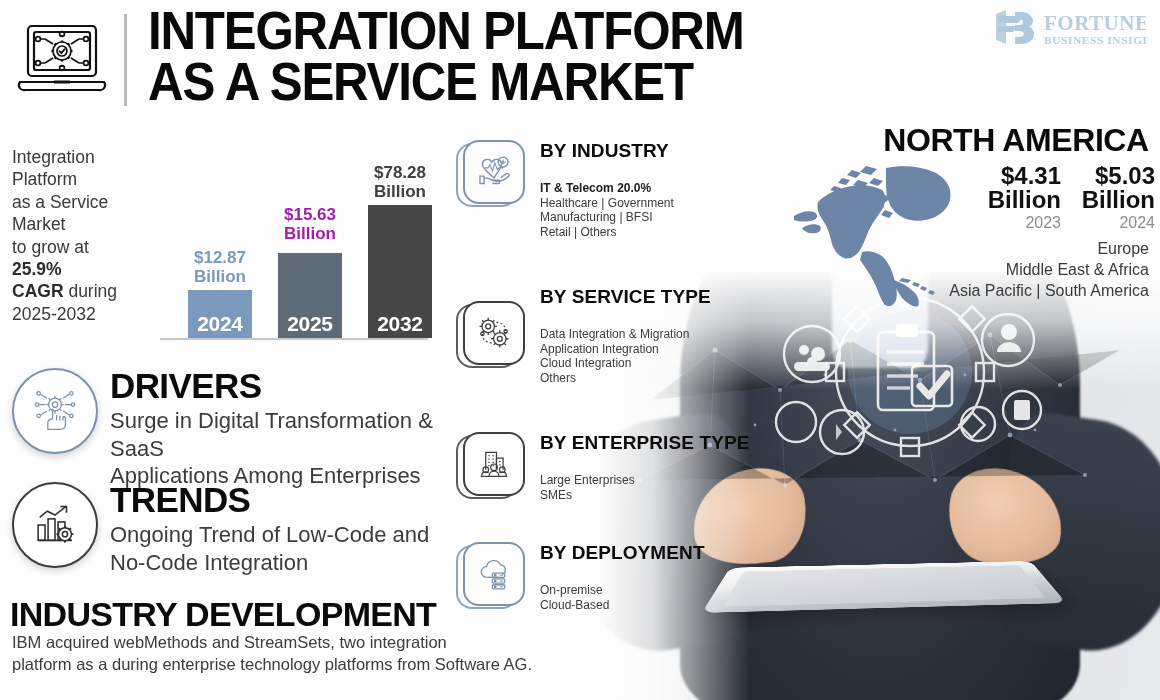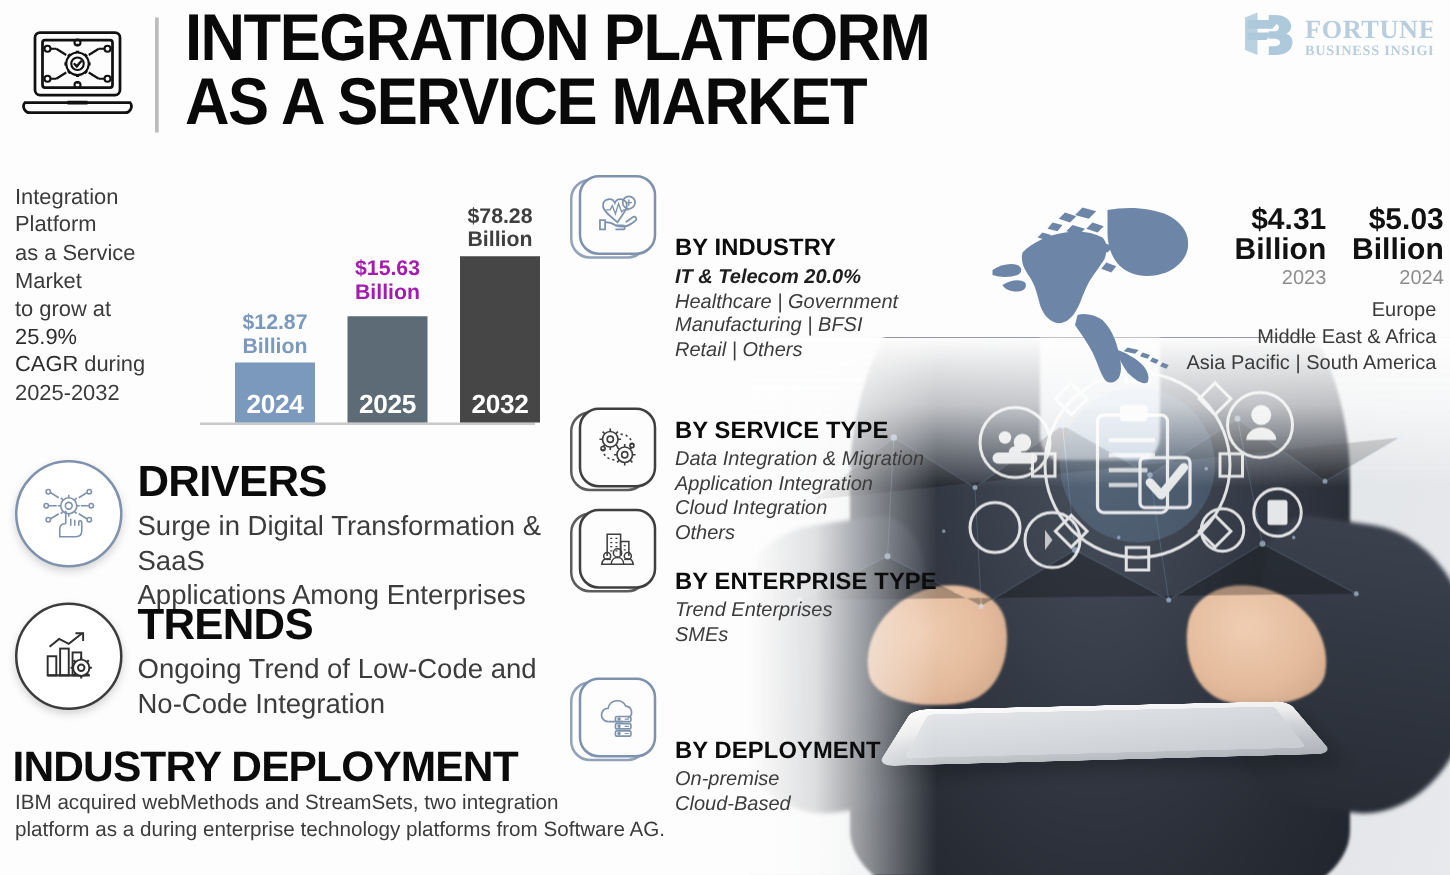--- a/index.html
+++ b/index.html
@@ -88,21 +88,21 @@
   }
   .title .l2 { display:block; }
 
   .logo { position:absolute; right:14px; top:8px; width:152px; height:44px; opacity:.62; }
 
   
   .left-desc {
     position:absolute; left:12px; top:146px; width:145px;
     font-size:17.5px; line-height:1.28; color:#3a3a3a;
   }
-  .left-desc b { font-weight:400; color:#2c2c2c; }
+  .left-desc b { font-weight:700; color:#2c2c2c; }
 
   .chart { position:absolute; left:160px; top:148px; width:268px; height:192px; }
   .chart .axis {
     position:absolute; left:0; bottom:0; width:268px; height:2px; background:#c9c9c9;
   }
   .chart .bar { position:absolute; bottom:2px; width:64px; }
   .chart .bar .rect { width:100%; height:100%; }
   .chart .yr {
     position:absolute; left:0; right:0; bottom:2px; text-align:center;
     font-size:21px; font-weight:700; color:#ffffff; letter-spacing:-.3px;
@@ -140,22 +140,22 @@
   }
   .seg-icon .frame-back {
     position:absolute; left:0; top:3px; width:62px; height:64px;
     border:2px solid currentColor; border-radius:16px; opacity:.85;
   }
   .seg-icon .frame-front {
     position:absolute; left:7px; top:0; width:62px; height:64px;
     border:2px solid currentColor; border-radius:16px; background:#fdfdfd;
     display:flex; align-items:center; justify-content:center;
   }
-  .seg-title { font-size:19px; font-weight:700; letter-spacing:.1px; color:#0c0c0c;margin-top:48px; }
-  .seg-lines { font-size:16px; line-height:1.22; color:#3c3c3c; margin-top:2px;font-style:italic; }
+  .seg-title { font-size:19px; font-weight:700; letter-spacing:.1px; color:#0c0c0c; }
+  .seg-lines { font-size:12px; line-height:1.22; color:#3c3c3c; margin-top:19px; }
   .seg-lines .hi { font-weight:700; color:#1d1d1d; }
 
   
   .na-title {
     position:absolute; left:880px; top:122px; width:272px; text-align:center;
     font-size:32px; font-weight:800; letter-spacing:-.4px; color:#0b0b0b;
   }
   .na-map { position:absolute; left:790px; top:160px; width:200px; height:152px; }
   .na-figs { position:absolute; left:975px; top:164px; width:180px; display:flex; gap:8px; }
   .na-fig { flex:1; text-align:right; }
@@ -395,21 +395,21 @@
     </div>
     <div>
       <div class="badge-head">TRENDS</div>
       <div class="badge-body">
         <div>Ongoing Trend of Low-Code and</div>
         <div>No-Code Integration</div>
       </div>
     </div>
   </div>
 
-  <div class="indev-head">INDUSTRY DEPLOYMENT</div>
+  <div class="indev-head">INDUSTRY DEVELOPMENT</div>
   <div class="indev-body">
     <div>IBM acquired webMethods and StreamSets, two integration</div>
     <div>platform as a during enterprise technology platforms from Software AG.</div>
   </div>
 
   <div class="seg" style="left:456px; top:140px; width:320px;">
     <div class="seg-icon" style="color:#7e92ad;">
       <div class="frame-back"></div>
       <div class="frame-front">
         <svg viewBox="0 0 46 46" width="38" height="38">
@@ -460,21 +460,21 @@
       <div class="seg-title">BY SERVICE TYPE</div>
       <div class="seg-lines">
         <div>Data Integration &amp; Migration</div>
         <div>Application Integration</div>
         <div>Cloud Integration</div>
         <div>Others</div>
       </div>
     </div>
   </div>
 
-  <div class="seg" style="left:456px; top:407px; width:320px;">
+  <div class="seg" style="left:456px; top:432px; width:320px;">
     <div class="seg-icon" style="color:#3f3f3f;">
       <div class="frame-back"></div>
       <div class="frame-front">
         <svg viewBox="0 0 46 46" width="38" height="38">
           <g fill="none" stroke="#3f3f3f" stroke-width="1.5">
             <path d="M13 30 V9 h13 v21"></path>
             <path d="M26 30 V16 h8 v14"></path>
             <g stroke-width="1.2">
               <path d="M16 13 h2 M21 13 h2 M16 17 h2 M21 17 h2 M16 21 h2 M21 21 h2 M16 25 h2 M21 25 h2"></path>
               <path d="M29 20 h2 M29 24 h2"></path>
@@ -486,21 +486,21 @@
             <path d="M8 38 c0 -3.4 2.2 -5.4 5 -5.4 c1.3 0 2.4 .4 3.3 1.2"></path>
             <path d="M38 38 c0 -3.4 -2.2 -5.4 -5 -5.4 c-1.3 0 -2.4 .4 -3.3 1.2"></path>
             <path d="M7 38 h32"></path>
           </g>
         </svg>
       </div>
     </div>
     <div>
       <div class="seg-title">BY ENTERPRISE TYPE</div>
       <div class="seg-lines">
-        <div>Trend Enterprises</div>
+        <div>Large Enterprises</div>
         <div>SMEs</div>
       </div>
     </div>
   </div>
 
   <div class="seg" style="left:456px; top:542px; width:320px;">
     <div class="seg-icon" style="color:#7e92ad;">
       <div class="frame-back"></div>
       <div class="frame-front">
         <svg viewBox="0 0 46 46" width="38" height="38">
@@ -520,20 +520,21 @@
     </div>
     <div>
       <div class="seg-title">BY DEPLOYMENT</div>
       <div class="seg-lines">
         <div>On-premise</div>
         <div>Cloud-Based</div>
       </div>
     </div>
   </div>
 
+  <div class="na-title">NORTH AMERICA</div>
 
   <svg class="na-map" viewBox="0 0 200 152">
     <g fill="#6d86a8">
       <path d="M96 8 C112 5 130 6 144 12 C152 16 158 22 160 30 C162 40 158 48 150 54
                C142 60 130 62 120 60 C112 58 106 54 102 48 C98 42 96 34 96 26 Z"></path>
       <path d="M28 42 C36 34 48 28 62 26 C74 24 84 26 92 30 C96 34 96 40 94 46
                C90 54 84 60 80 68 C76 76 74 84 70 90 C66 96 60 100 54 98
                C48 96 44 90 42 84 C40 76 38 68 34 62 C30 56 26 50 28 42 Z"></path>
       <path d="M4 56 C10 52 18 50 24 52 C28 54 28 58 24 60 C18 62 10 62 4 60 Z"></path>
       <path d="M12 68 C18 64 26 63 30 66 C32 69 30 72 26 73 C20 74 14 72 12 68 Z"></path>

